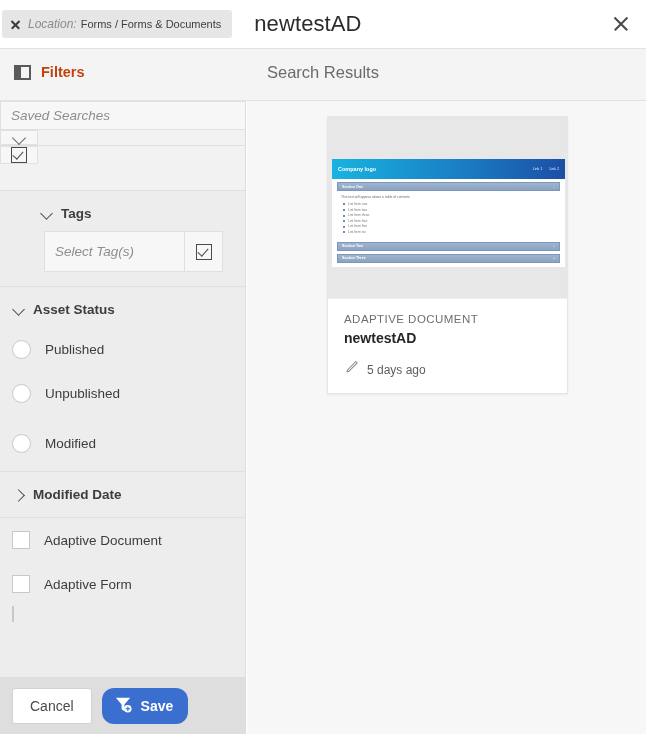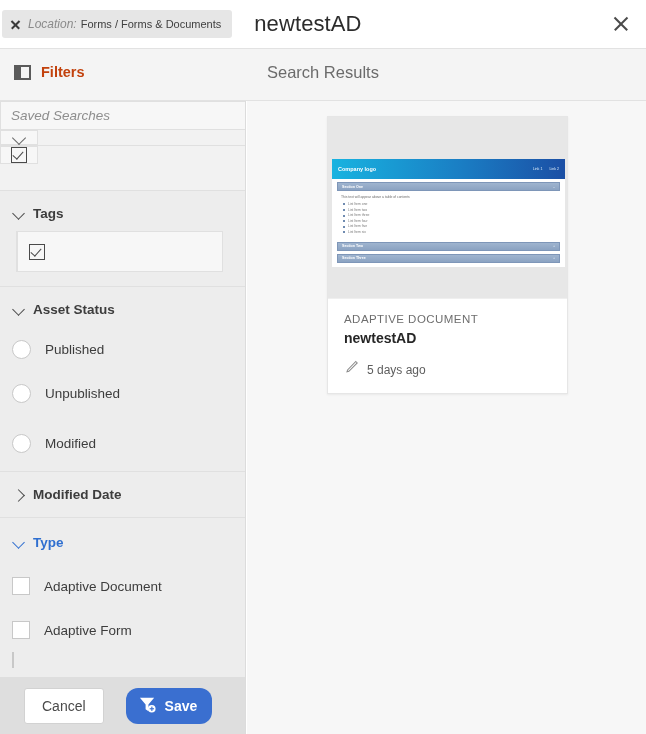--- a/index.html
+++ b/index.html
@@ -213,21 +213,21 @@
     width: 5px; height: 9px;
     border-right: 1.8px solid #4a4a4a;
     border-bottom: 1.8px solid #4a4a4a;
     transform: rotate(42deg);
   }
 
   .section {
     border-bottom: 1px solid #e0e0e0;
     padding: 0;
   }
-  .section.tags-sec { background: #ededed; padding-bottom: 14px; }
+  .section.tags-sec { background: #ededed; padding-bottom: 14px; padding-left: 28px; }
   .section.moddate  { background: #ededed; }
   .section.status   { background: #ededed; }
   .section.type     { background: #ededed; }
 
   .sec-head {
     display: flex;
     align-items: center;
     gap: 8px;
     padding: 15px 0 10px 13px;
     cursor: pointer;
@@ -329,22 +329,22 @@
   .partial-row .cb-sq { margin-top: 2px; }
 
   
   .footer {
     position: absolute;
     left: 0; bottom: 0;
     width: 264px; height: 57px;
     background: #dedede;
     display: flex;
     align-items: center;
-    padding-left: 24px;
-    gap: 22px;
+    padding-left: 12px;
+    gap: 10px;
   }
   .btn-cancel {
     height: 36px;
     padding: 0 17px;
     background: #ffffff;
     border: 1px solid #d2d2d2;
     border-radius: 3px;
     font-size: 14px;
     color: #4a4a4a;
     display: flex;
@@ -524,20 +524,21 @@
       </div>
     </div>
 
     <div class="section tags-sec">
       <div class="sec-head">
         <span class="caret down"></span>
         <span class="sec-head-title">Tags</span>
       </div>
       <div class="tag-field-wrap">
         <div class="tag-field">
+          <div class="tag-input">Select Tag(s)</div>
           <div class="tag-btn">
             <span class="check-sq"></span>
           </div>
         </div>
       </div>
     </div>
 
     <div class="section status">
       <div class="sec-head">
         <span class="caret down"></span>
@@ -558,24 +559,20 @@
     </div>
 
     <div class="section moddate">
       <div class="sec-head" style="padding-bottom:15px">
         <span class="caret right"></span>
         <span class="sec-head-title">Modified Date</span>
       </div>
     </div>
 
     <div class="section type" style="border-bottom:none">
-      <div class="sec-head" style="padding-top:17px;padding-bottom:14px">
-        <span class="caret down blue"></span>
-        <span class="sec-head-title blue">Type</span>
-      </div>
       <div class="opt-row">
         <span class="cb-sq"></span>
         <span class="opt-label">Adaptive Document</span>
       </div>
       <div class="opt-row">
         <span class="cb-sq"></span>
         <span class="opt-label">Adaptive Form</span>
       </div>
       <div class="partial-row">
         <span class="cb-sq"></span>

